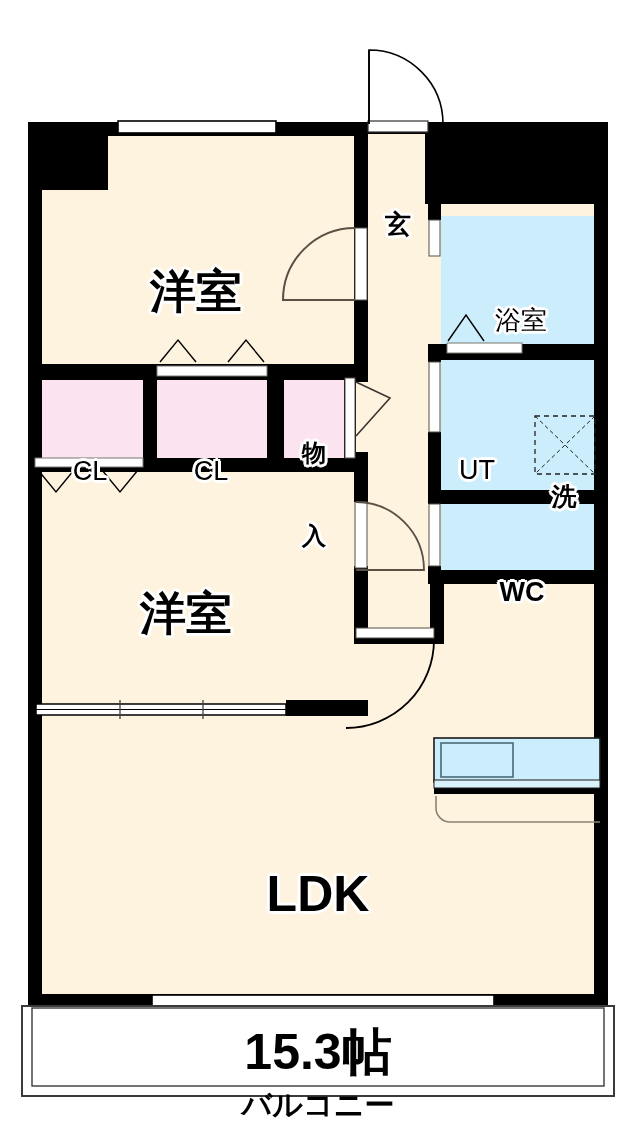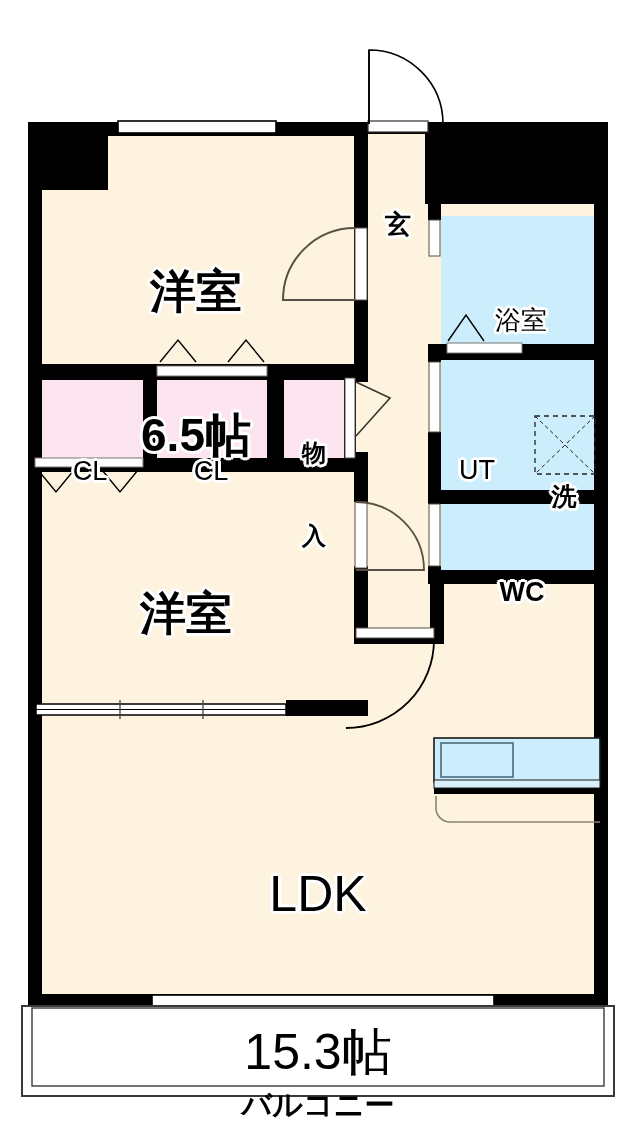--- a/index.html
+++ b/index.html
@@ -163,28 +163,27 @@
 
   <g>
 
     <rect x="22" y="1006" width="592" height="90" fill="#ffffff" stroke="#3a3a3a" stroke-width="2"></rect>
     <rect x="32" y="1008" width="572" height="78" fill="#ffffff" stroke="#3a3a3a" stroke-width="1.4"></rect>
   </g>
 </svg>
 
 <div class="lbl halo" style="left:116px;top:170px;width:160px;font-size:46px;font-weight:700;">
   <span>洋室</span>
-  <span>6.5帖</span>
 </div>
 
 <div class="lbl halo" style="left:106px;top:492px;width:160px;font-size:46px;font-weight:700;">
   <span>洋室</span>
 </div>
 
-<div class="lbl halo" style="left:198px;top:763px;width:240px;font-size:50px;font-weight:400;">
+<div class="lbl halo" style="left:198px;top:763px;width:240px;font-size:50px;font-weight:700;">
   <span>LDK</span>
   <span>15.3帖</span>
 </div>
 
 <div class="lbl halo" style="left:373px;top:156px;width:50px;font-size:26px;font-weight:700;">
   <span>玄</span>
 </div>
 
 <div class="lbl halo" style="left:481px;top:252px;width:80px;font-size:26px;font-weight:400;">
   <span>浴室</span>

